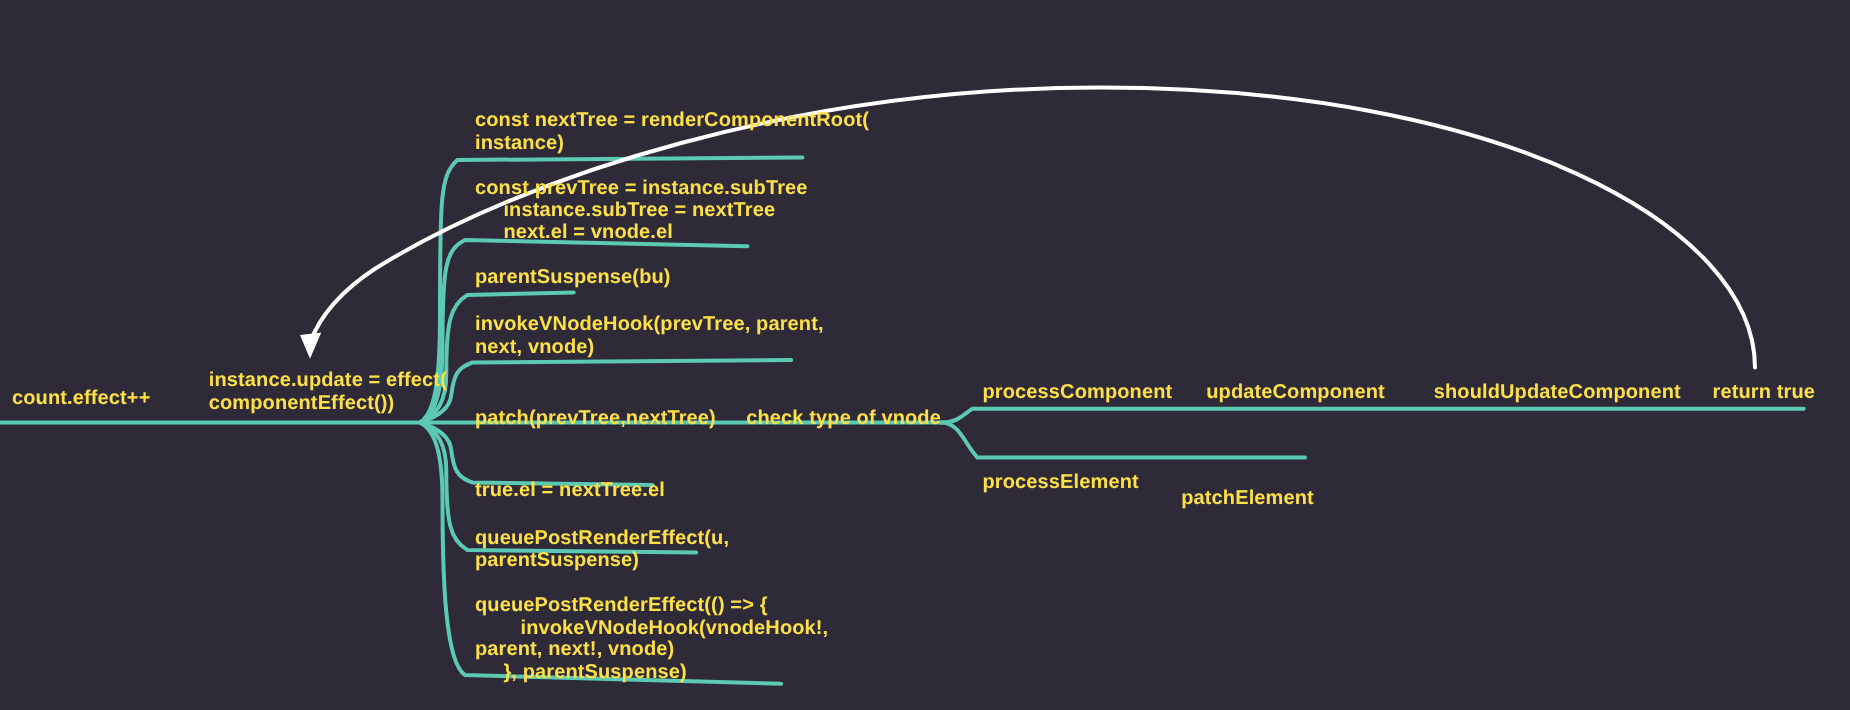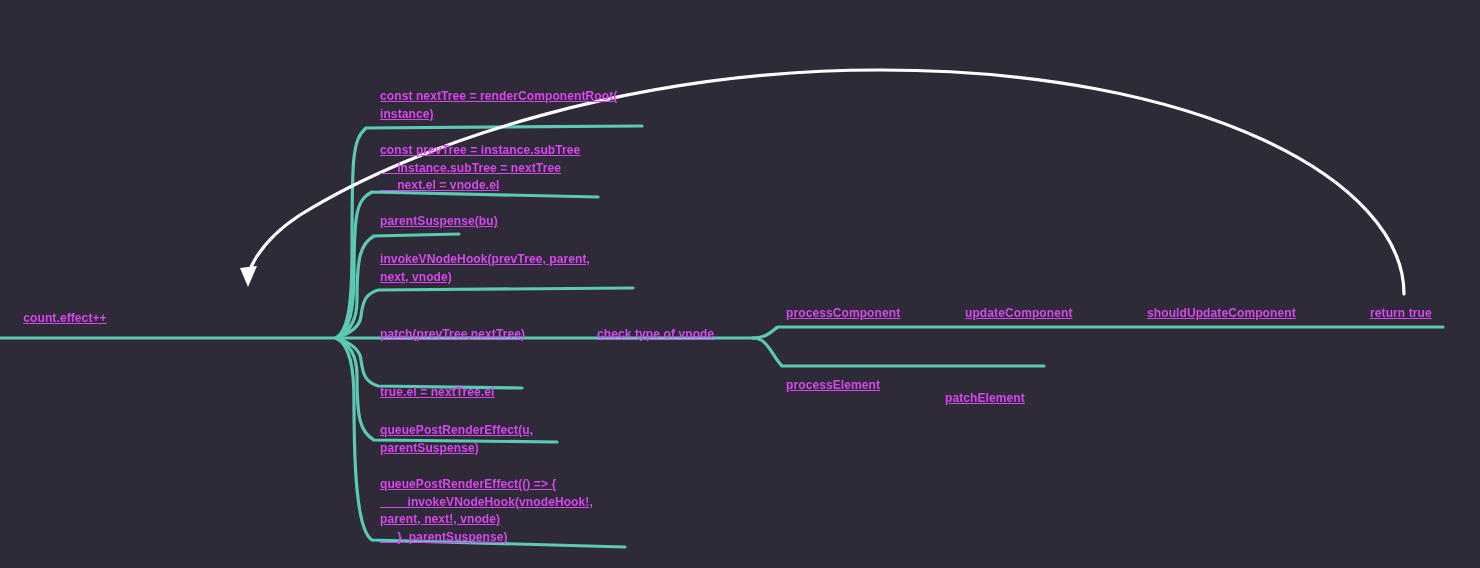--- a/index.html
+++ b/index.html
@@ -19,27 +19,26 @@
   }
   #edges {
     position: absolute;
     left: 0;
     top: 0;
     width: 1480px;
     height: 568px;
   }
   .node {
     position: absolute;
-    color: #d946ef;
+    color: #fde047;
     font-weight: bold;
-    font-size: 12px;
+    font-size: 16px;
     line-height: 17.5px;
     letter-spacing: 0.1px;
     white-space: pre;
-    text-decoration: underline;
   }
   .node-center {
     text-align: center;
   }
 </style>
 </head>
 <body>
 
 <div id="canvas">
 
@@ -62,20 +61,22 @@
     </g>
 
     <g fill="none" stroke="#ffffff" stroke-width="3.2" stroke-linecap="round">
       <path d="M 1404 294 C 1404 180 1200 70 880 70 C 640 70 420 140 300 215 C 268 236 254 258 248 274"></path>
     </g>
     <polygon fill="#ffffff" points="240,268 257,266 248,287"></polygon>
   </svg>
 
   <div class="node node-center" style="left:0px; top:310px; width:130px;">count.effect++</div>
 
+  <div class="node" style="left:167px; top:296px; width:170px;">instance.update = effect(
+componentEffect())</div>
 
   <div class="node" style="left:380px; top:88px; width:290px;">const nextTree = renderComponentRoot(
 instance)</div>
 
   <div class="node" style="left:380px; top:142px; width:290px;">const prevTree = instance.subTree
      instance.subTree = nextTree
      next.el = vnode.el</div>
 
   <div class="node" style="left:380px; top:213px; width:250px;">parentSuspense(bu)</div>
 

